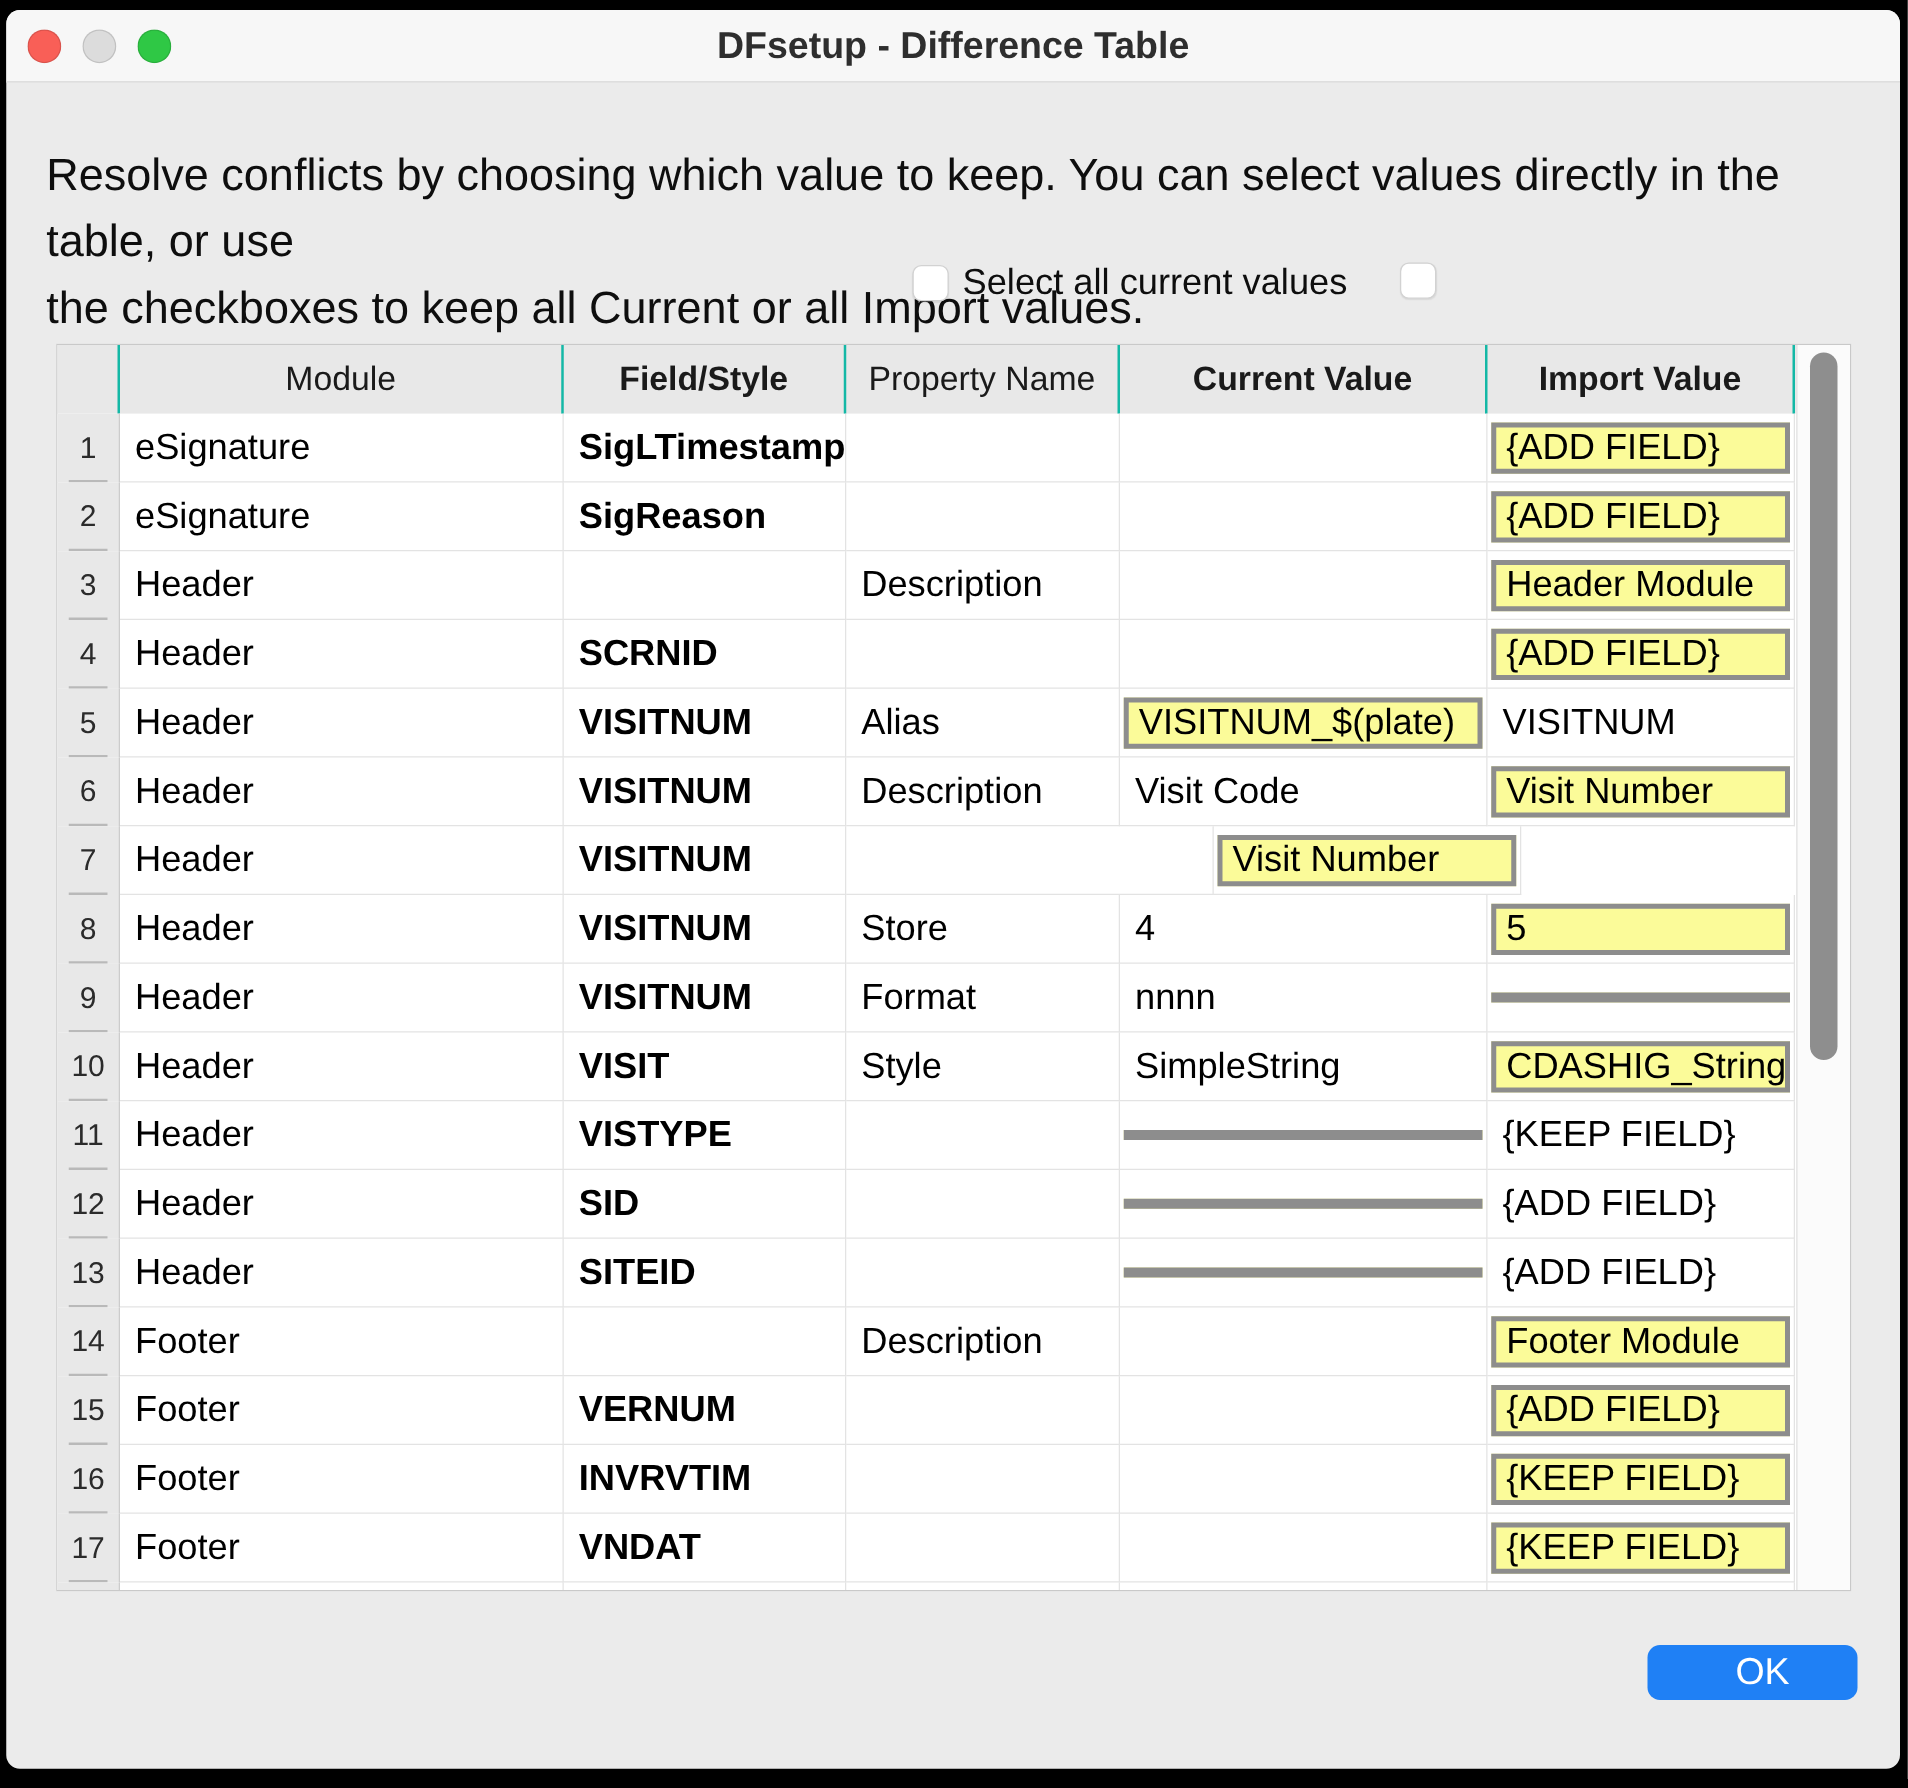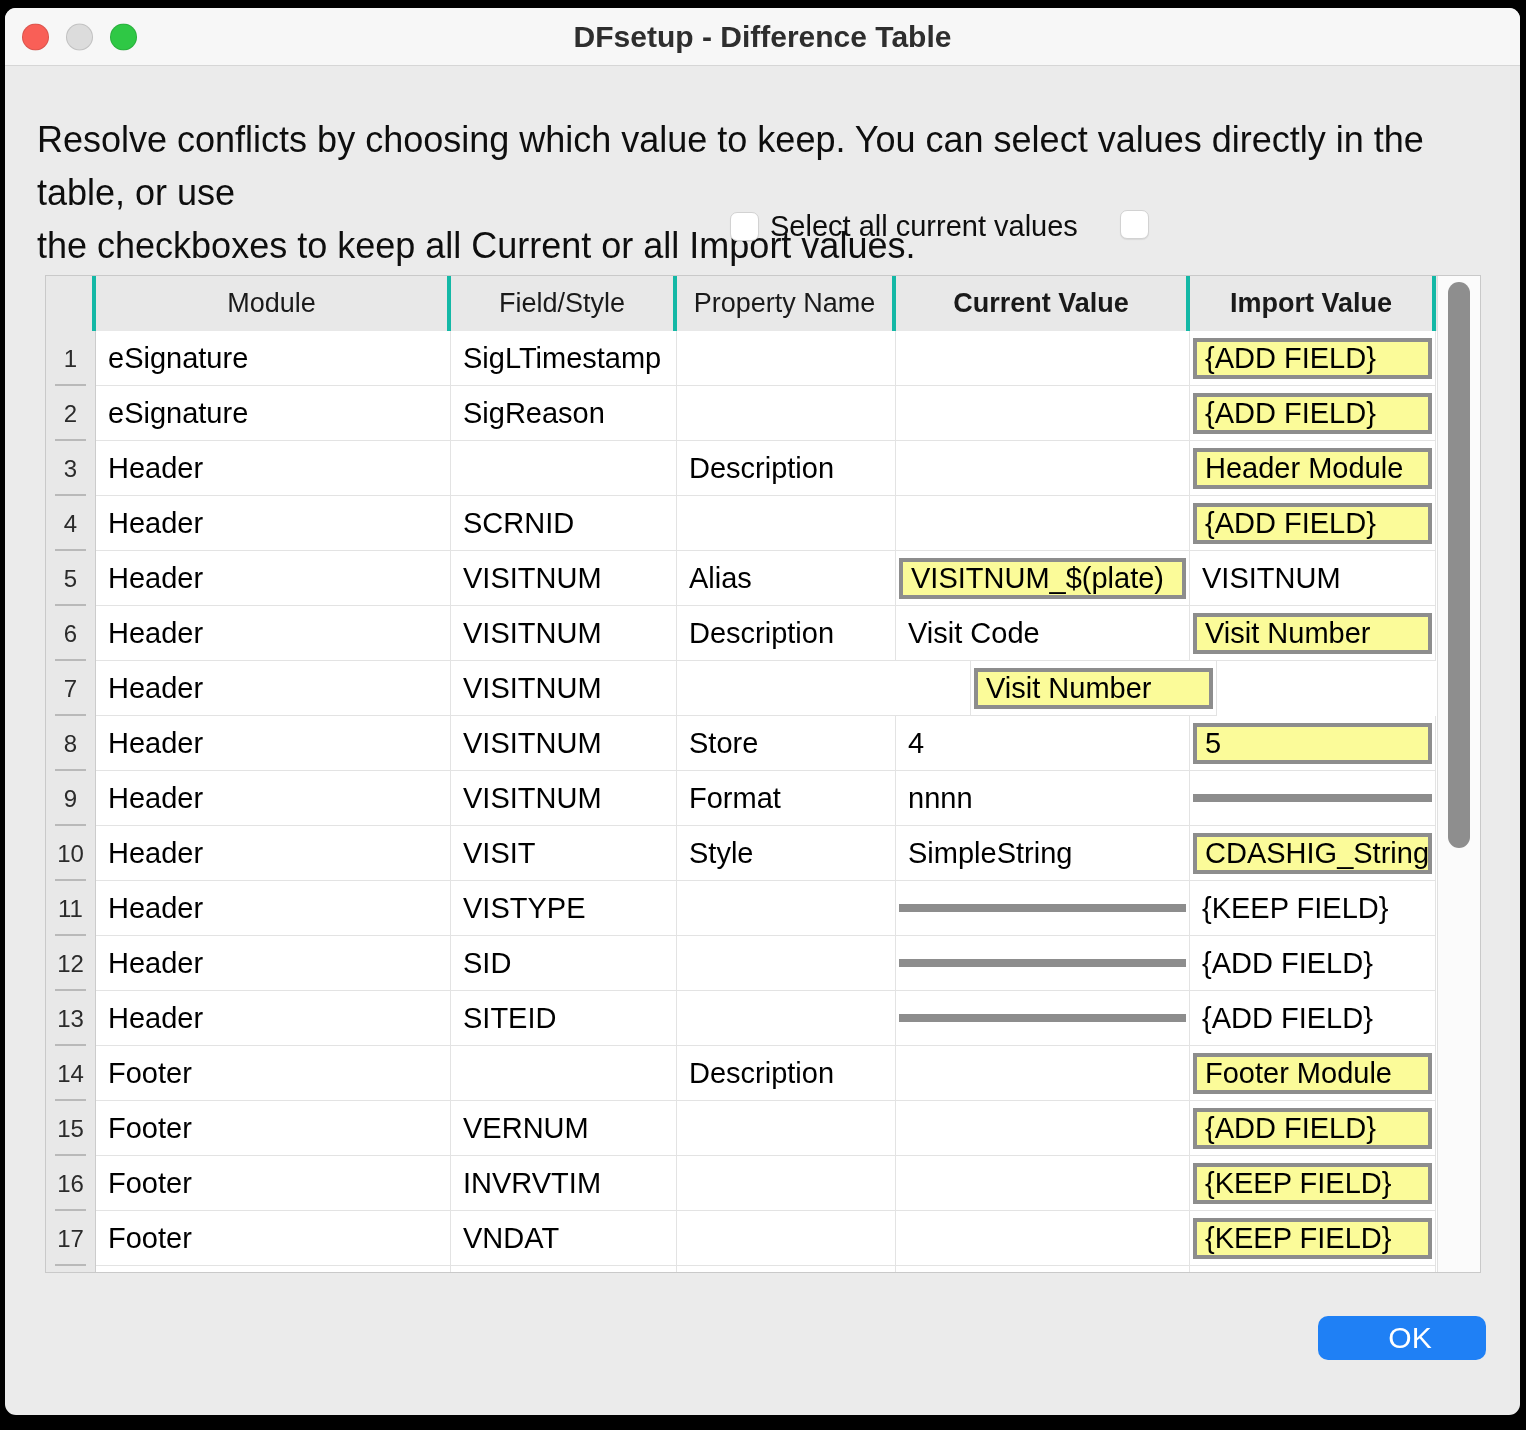--- a/index.html
+++ b/index.html
@@ -23,26 +23,26 @@
   .cbgroup.current { left:705px; }
   .cbgroup.import  { left:1095px; }
   .checkbox { width:29px; height:29px; background:#fff; border:1px solid #d2d2d2;
               border-radius:7px; box-shadow:0 1px 1px rgba(0,0,0,0.08); box-sizing:border-box; }
   .cblabel { font-size:29px; color:#0e0e0e; margin-left:11px; white-space:nowrap; }
   
   .table { position:absolute; left:40px; top:267px; width:1436px; height:998px;
            background:#fff; border:1px solid #c9c9c9; box-sizing:border-box; overflow:hidden; }
   .thead { display:flex; height:55px; background:#e8e8e8; box-sizing:border-box; }
   .th { display:flex; align-items:center; justify-content:center; font-size:27px; color:#1a1a1a;
-        border-right:4px solid #14b8a6; box-sizing:border-box; }
+        border-right:2px solid #14b8a6; box-sizing:border-box; }
   .th.bold { font-weight:bold; }
   .th:last-child { border-right:none; }
   .c-gut  { width:50px; }
   .c-mod  { width:355px; }
-  .c-fld  { width:226px; }
+  .c-fld  { width:226px;font-weight:bold; }
   .c-prp  { width:219px; }
   .c-cur  { width:294px; }
   .c-imp  { width:246px; }
   .c-scr  { width:44px; }
   .tbody { position:relative; }
   .row { display:flex; height:55px; background:#fff; box-sizing:border-box; }
   .cell { position:relative; display:flex; align-items:center; font-size:29px; color:#000;
           border-right:1px solid #e3e3e3; border-bottom:1px solid #e3e3e3; box-sizing:border-box;
           padding-left:12px; overflow:hidden; white-space:nowrap; }
   .cell.gut { justify-content:center; padding-left:0; font-size:24px; color:#2b2b2b;

